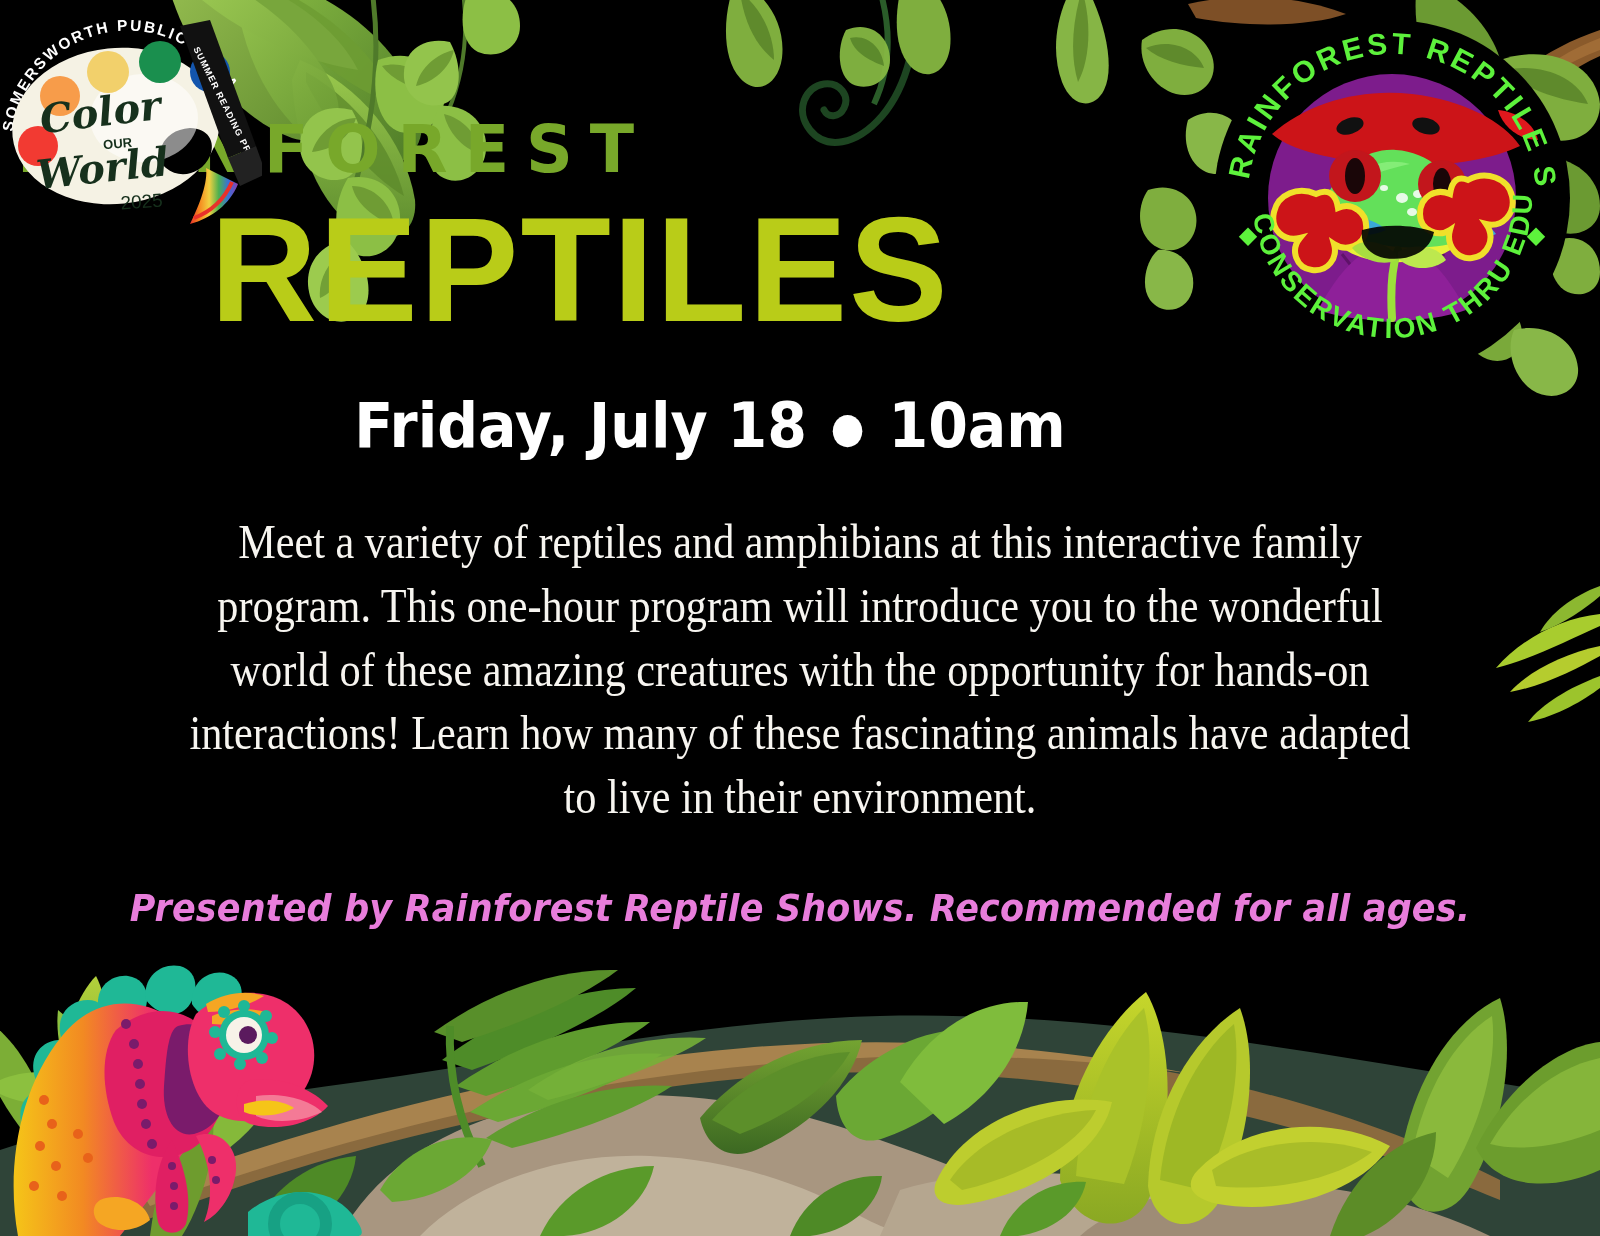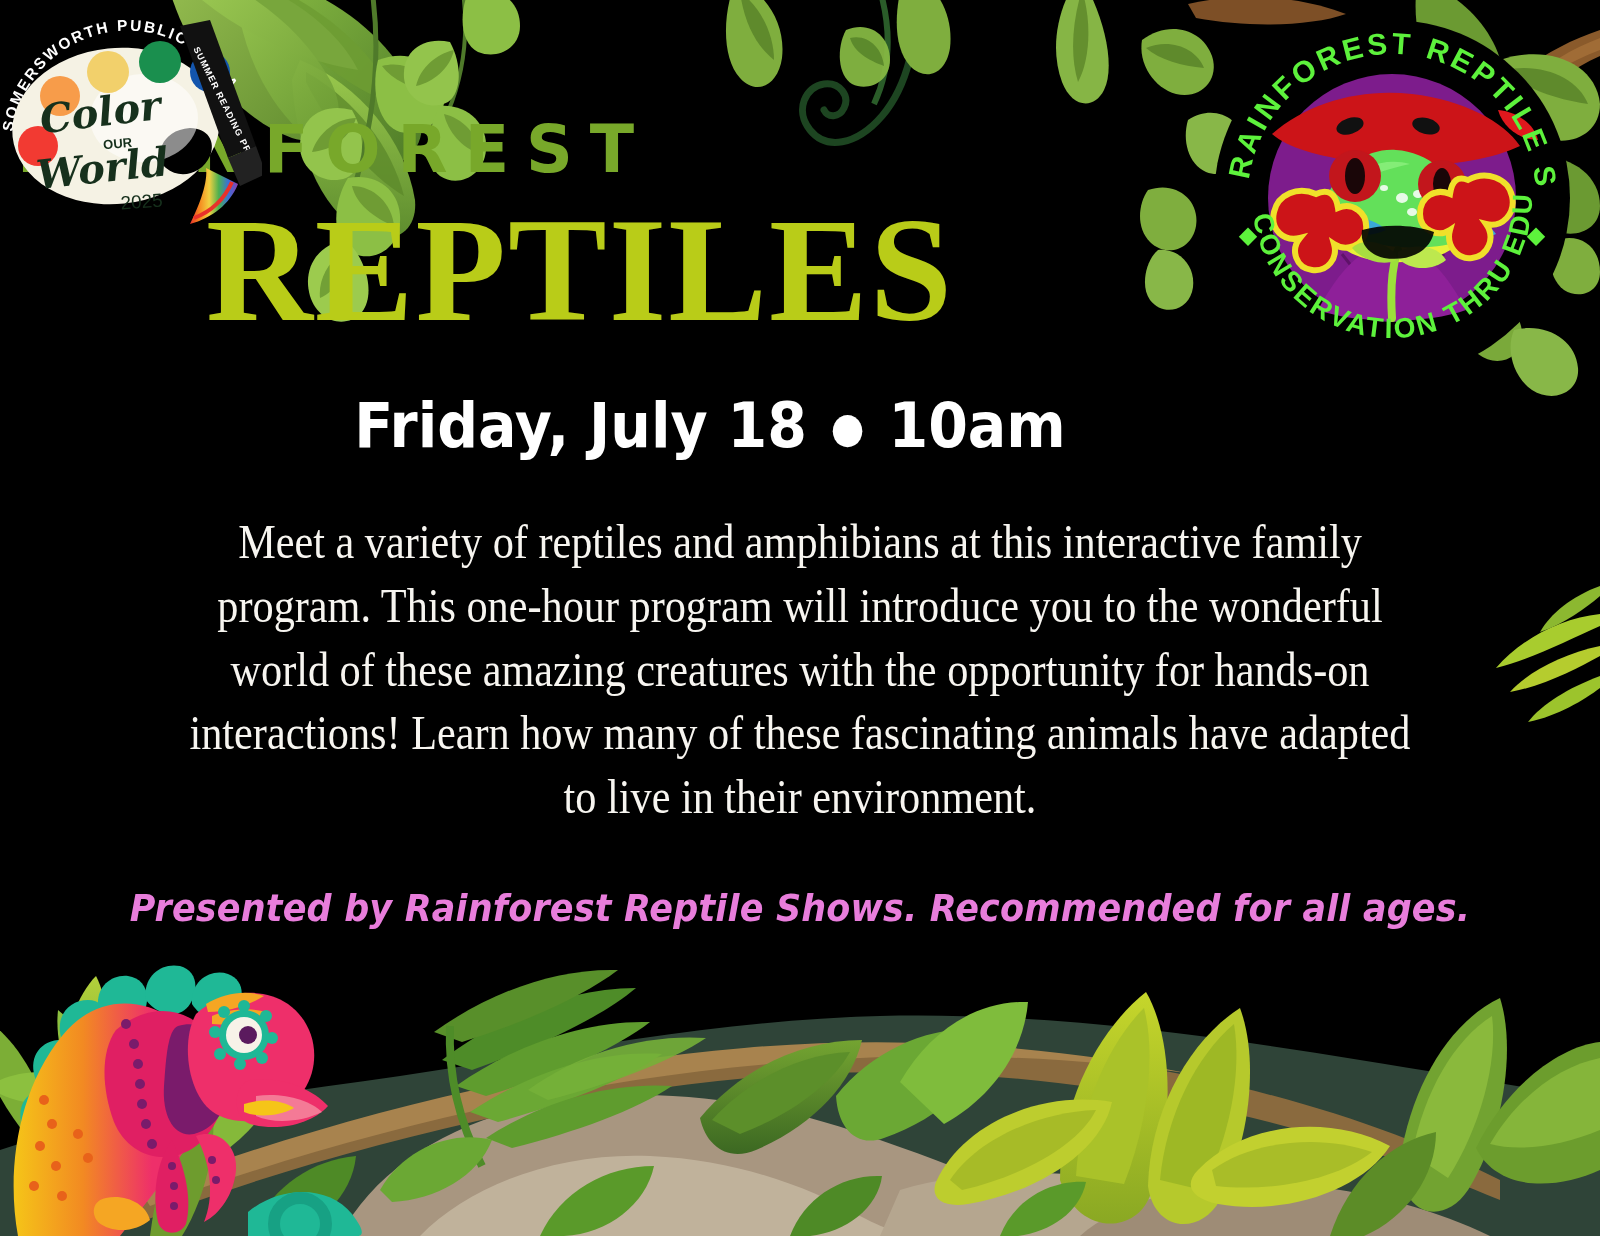--- a/index.html
+++ b/index.html
@@ -52,21 +52,21 @@
     letter-spacing:17px;
     color:#78a82a;
     line-height:1;
     text-indent:17px;
     margin-top:21px;
   }
   #title-reptiles {
     position:absolute;
     top:196px; left:0; width:1160px;
     text-align:center;
-    font-family:Liberation Serif, serif;
+    font-family:Liberation Sans, sans-serif;
     font-weight:bold;
     font-size:148px;
     letter-spacing:2px;
     color:#b9cc18;
     line-height:1;
   }
   #date-line {
     position:absolute;
     top:392px; left:0; width:1420px;
     text-align:center;

